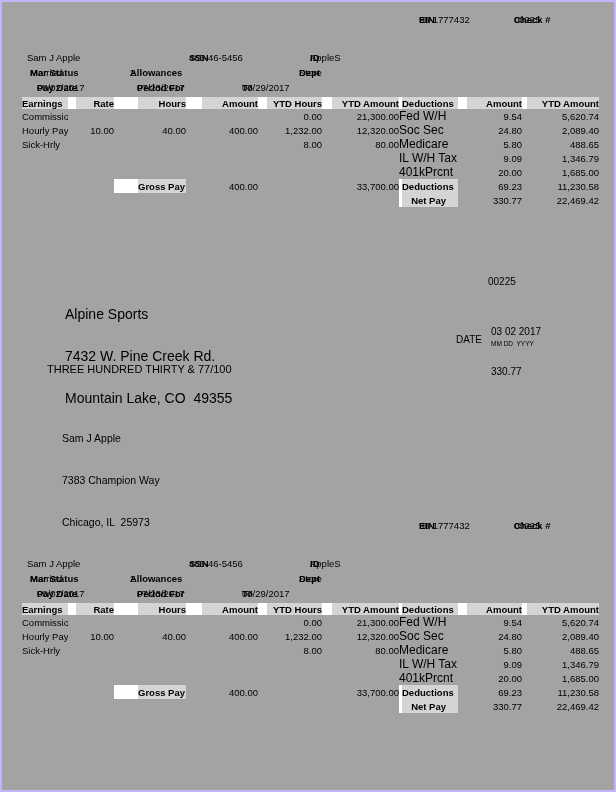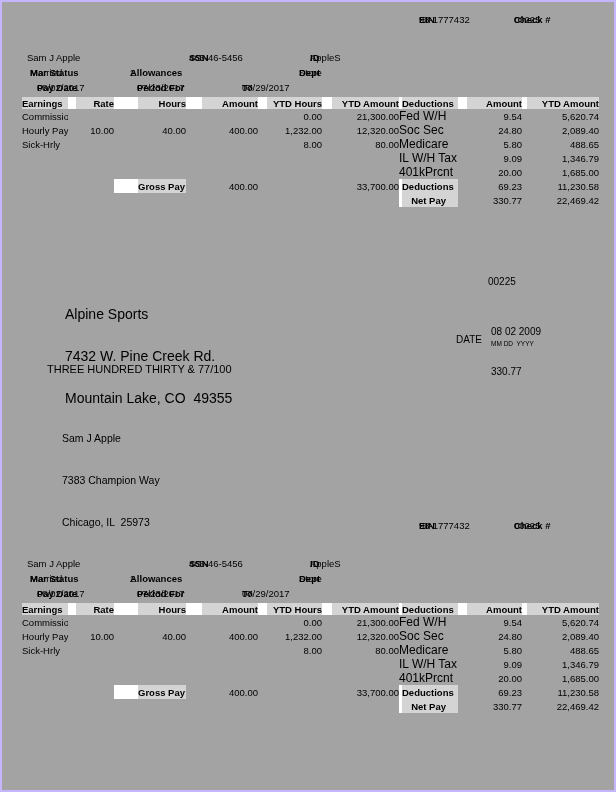--- a/index.html
+++ b/index.html
@@ -224,21 +224,21 @@
   </div>
 </div>
 
   <div>
     <div class="abs company-block">
       <div>Alpine Sports</div>
       <div>7432 W. Pine Creek Rd.</div>
       <div>Mountain Lake, CO  49355</div>
     </div>
     <div class="abs check-number">00225</div>
-    <div class="abs date-value">08 02 2009</div>
+    <div class="abs date-value">03 02 2017</div>
     <div class="abs date-label">DATE</div>
     <div class="abs date-format">MM DD  YYYY</div>
     <div class="abs amount-words">THREE HUNDRED THIRTY &amp; 77/100</div>
     <div class="abs amount-numeric">330.77</div>
     <div class="abs payee-block">
       <div>Sam J Apple</div>
       <div>7383 Champion Way</div>
       <div>Chicago, IL  25973</div>
     </div>
   </div>

